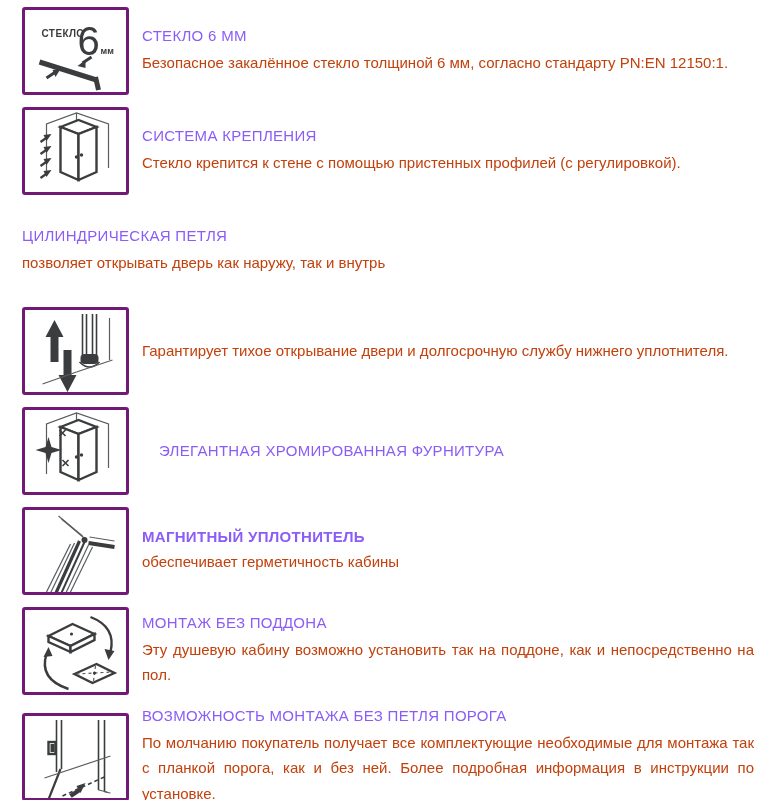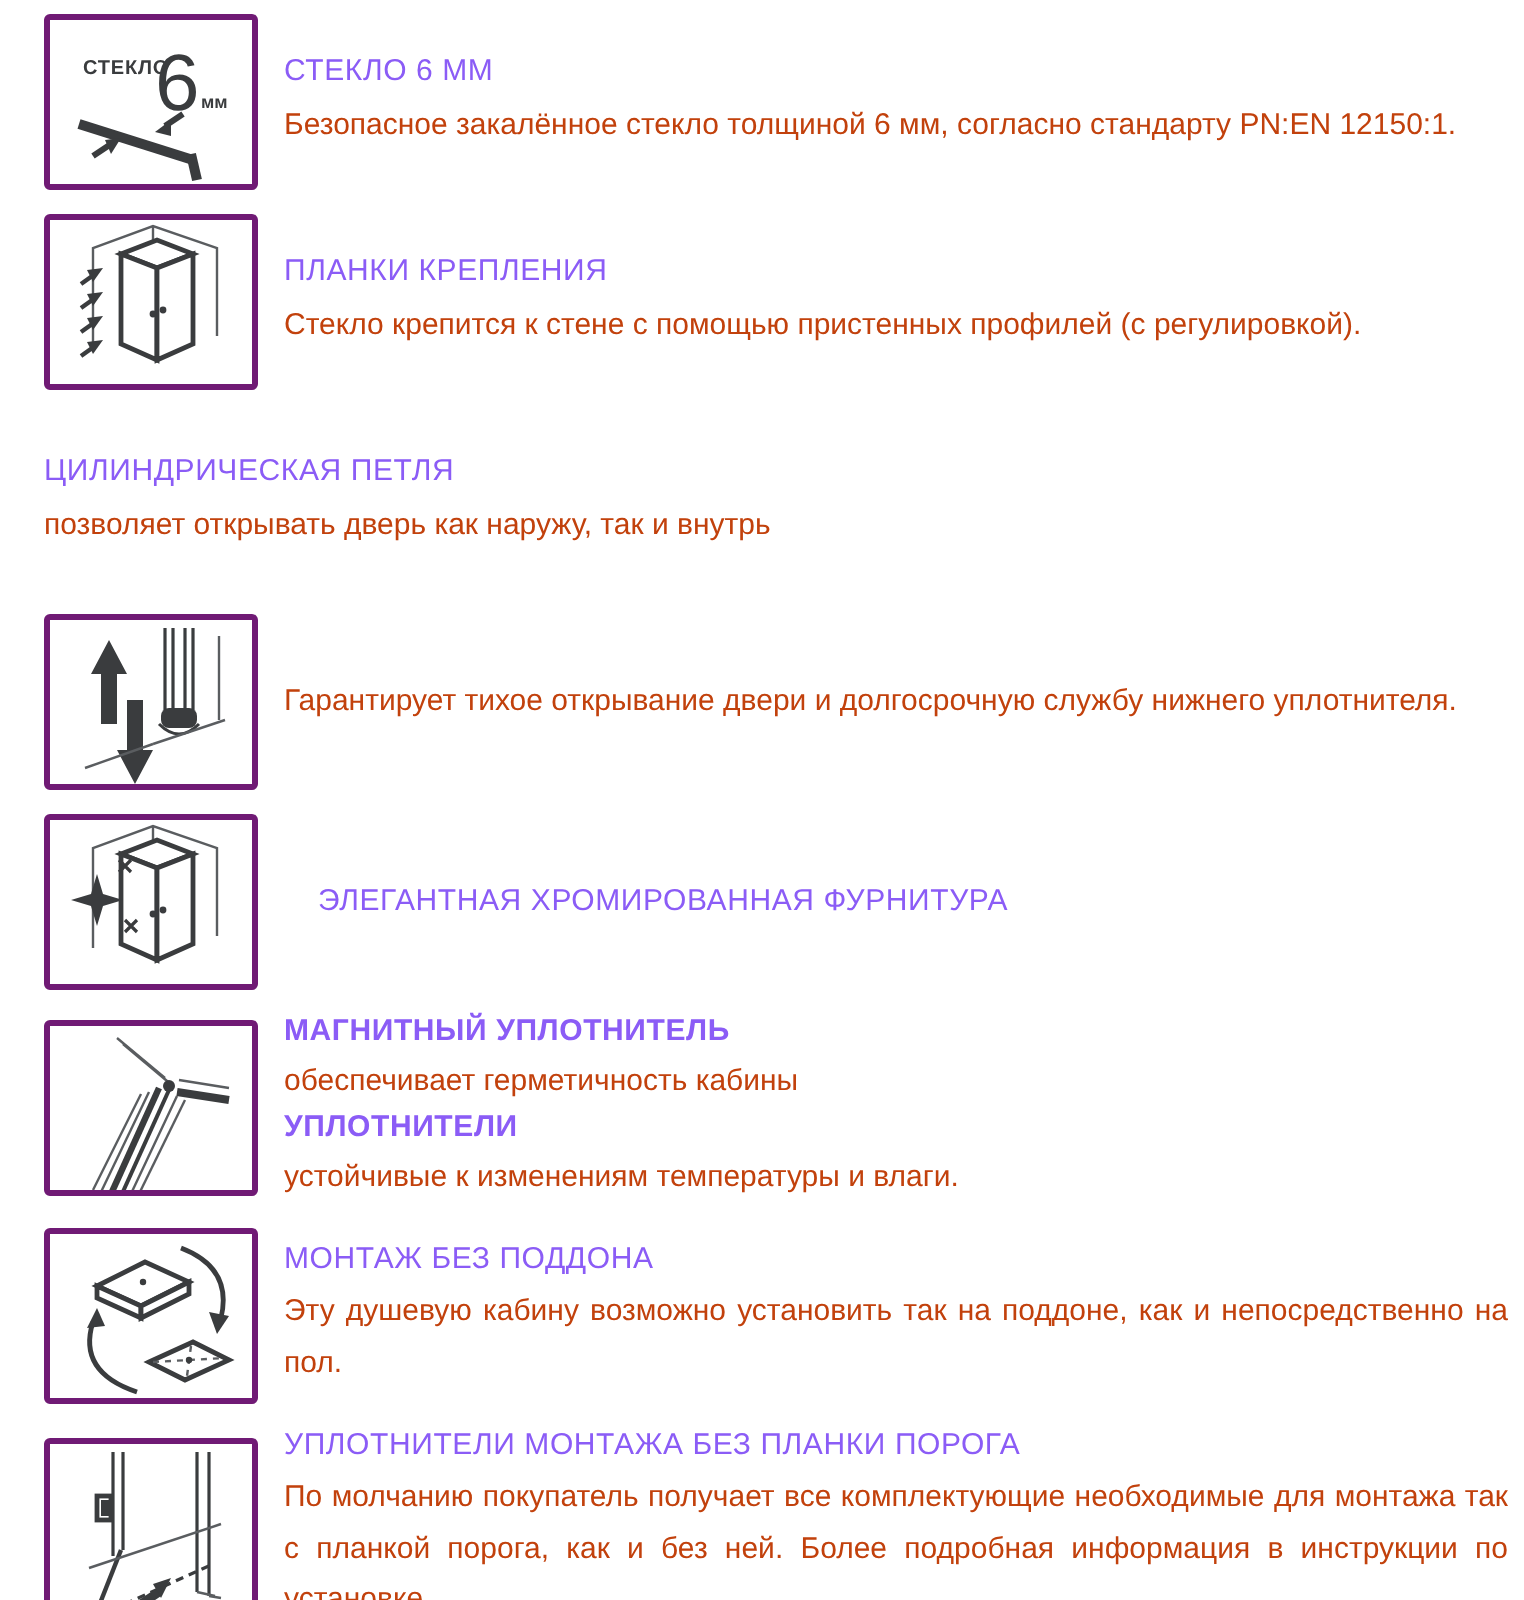--- a/index.html
+++ b/index.html
@@ -79,21 +79,21 @@
           <path class="ln" d="M6 44 L13 39" stroke-width="2.2"></path>
             <polygon class="fill" points="17,36 9,37 12,43"></polygon>
           <path class="ln" d="M6 56 L13 51" stroke-width="2.2"></path>
             <polygon class="fill" points="17,48 9,49 12,55"></polygon>
           <path class="ln" d="M6 68 L13 63" stroke-width="2.2"></path>
             <polygon class="fill" points="17,60 9,61 12,67"></polygon>
         </g>
       </svg>
     </div>
     <div class="text-col">
-      <h3 class="feature-title">ПЛАНКИ КРЕПЛЕНИЯ</h3>
+      <h3 class="feature-title">СИСТЕМА КРЕПЛЕНИЯ</h3>
       <p class="feature-desc">Стекло крепится к стене с помощью пристенных профилей (с регулировкой).</p>
     </div>
   </div>
 
   <div class="feature-row">
     <div class="text-col">
       <h3 class="feature-title">ЦИЛИНДРИЧЕСКАЯ ПЕТЛЯ</h3>
       <p class="feature-desc">позволяет открывать дверь как наружу, так и внутрь</p>
     </div>
   </div>
@@ -157,24 +157,20 @@
         <line class="thin" x1="54" y1="35" x2="30" y2="86"></line>
         <line class="thin" x1="58" y1="37" x2="34" y2="86"></line>
         <circle class="fill" cx="50" cy="30" r="3"></circle>
       </svg>
     </div>
     <div class="text-col">
       <div class="block">
         <h3 class="feature-title">МАГНИТНЫЙ УПЛОТНИТЕЛЬ</h3>
         <p class="feature-desc">обеспечивает герметичность кабины</p>
       </div>
-      <div class="block">
-        <h3 class="feature-title">УПЛОТНИТЕЛИ</h3>
-        <p class="feature-desc">устойчивые к изменениям температуры и влаги.</p>
-      </div>
     </div>
   </div>
 
   <div class="feature-row">
     <div class="icon-box">
       <svg viewBox="0 0 82 82">
         <polygon class="face" points="14,26 38,14 60,24 36,36" stroke-width="2"></polygon>
         <polygon class="face" points="14,26 14,32 36,42 36,36" stroke-width="2"></polygon>
         <polygon class="face" points="60,24 60,30 36,42 36,36" stroke-width="2"></polygon>
         <circle class="fill" cx="37" cy="24" r="1.6"></circle>
@@ -205,18 +201,18 @@
         <line class="ln" x1="64" y1="4" x2="64" y2="74" stroke-width="1.6"></line>
         <line class="ln" x1="70" y1="4" x2="70" y2="76" stroke-width="1.6"></line>
         <path class="thin" d="M64 74 l9 2 M70 76 l6 1"></path>
         <line class="thin" x1="10" y1="62" x2="76" y2="40"></line>
         <path class="ln" d="M28 80 L72 60" stroke-width="1.6" stroke-dasharray="4,3"></path>
         <path class="ln" d="M36 80 L45 74" stroke-width="4.5"></path>
         <polygon class="fill" points="51,67 42,70 46,77"></polygon>
       </svg>
     </div>
     <div class="text-col">
-      <h3 class="feature-title">УПЛОТНИТЕЛИ МОНТАЖА БЕЗ ПЛАНКИ ПОРОГА</h3>
+      <h3 class="feature-title">ВОЗМОЖНОСТЬ МОНТАЖА БЕЗ ПЕТЛЯ ПОРОГА</h3>
       <p class="feature-desc">По молчанию покупатель получает все комплектующие необходимые для монтажа так с планкой порога, как и без ней. Более подробная информация в инструкции по установке.</p>
     </div>
   </div>
 
 </div>
 
 </body></html>

